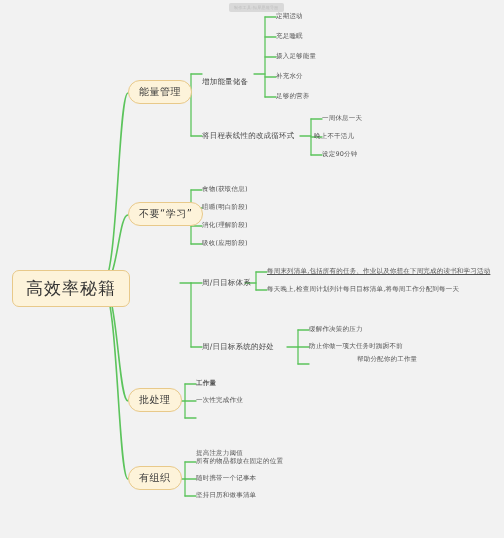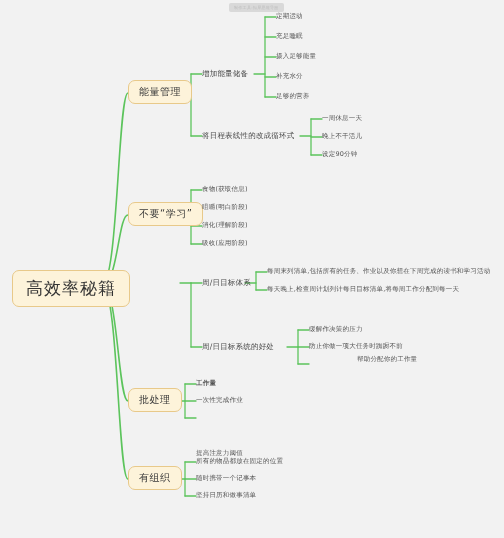--- a/index.html
+++ b/index.html
@@ -27,21 +27,21 @@
     border-radius:7px;
     color:#333;
     font-size:17px;
     padding:9px 13px;
     letter-spacing:1px;
   }
   
   .topic{
     background:#fdf3da;
     border:1px solid #e8c98a;
-    border-radius:7px;
+    border-radius:12px;
     color:#3a3a3a;
     font-size:10px;
     padding:6px 10px;
     letter-spacing:.5px;
   }
   
   .sub{
     color:#4a4a4a;
     font-size:7.5px;
     letter-spacing:.2px;
@@ -135,45 +135,45 @@
       <path d="M185,496 H196"></path>
     </g>
   </svg>
 
   <div class="watermark" style="left:229px;top:3px;">制作工具:知犀思维导图</div>
 
   <div class="node root" style="left:12px;top:270px;">高效率秘籍</div>
 
   <div class="node topic" style="left:128px;top:80px;">能量管理</div>
 
-  <div class="node sub" style="left:202px;top:70px;">增加能量储备</div>
+  <div class="node sub" style="left:202px;top:78px;">增加能量储备</div>
 
   <div class="node leaf" style="left:276px;top:13px;">定期运动</div>
   <div class="node leaf" style="left:276px;top:33px;">充足睡眠</div>
   <div class="node leaf" style="left:276px;top:53px;">摄入足够能量</div>
   <div class="node leaf" style="left:276px;top:73px;">补充水分</div>
   <div class="node leaf" style="left:276px;top:93px;">足够的营养</div>
 
   <div class="node sub" style="left:202px;top:132px;text-align:right;">将日程表线性的改成循环式</div>
 
   <div class="node leaf" style="left:322px;top:115px;">一周休息一天</div>
-  <div class="node leaf" style="left:322px;top:133px;">晚上不干活儿</div>
+  <div class="node leaf" style="left:314px;top:133px;">晚上不干活儿</div>
   <div class="node leaf" style="left:322px;top:151px;">设定90分钟</div>
 
   <div class="node topic" style="left:128px;top:202px;">不要“学习”</div>
 
   <div class="node leaf" style="left:202px;top:186px;">食物(获取信息)</div>
   <div class="node leaf" style="left:202px;top:204px;">咀嚼(明白阶段)</div>
   <div class="node leaf" style="left:202px;top:222px;">消化(理解阶段)</div>
   <div class="node leaf" style="left:202px;top:240px;">吸收(应用阶段)</div>
 
 
   <div class="node sub" style="left:202px;top:279px;">周/日目标体系</div>
 
-  <div class="node leaf" style="left:267px;top:268px;">每周末列清单,包括所有的任务、作业以及你想在下周完成的读书和学习活动</div>
+  <div class="node leaf" style="left:267px;top:268px;text-decoration:underline;">每周末列清单,包括所有的任务、作业以及你想在下周完成的读书和学习活动</div>
   <div class="node leaf" style="left:267px;top:286px;">每天晚上,检查周计划列计每日目标清单,将每周工作分配到每一天</div>
 
   <div class="node sub" style="left:202px;top:343px;">周/日目标系统的好处</div>
 
   <div class="node leaf" style="left:309px;top:326px;">缓解作决策的压力</div>
   <div class="node leaf" style="left:309px;top:343px;">防止你做一项大任务时踟蹰不前</div>
   <div class="node leaf" style="left:309px;top:356px;padding-left:48px;">帮助分配你的工作量</div>
 
   <div class="node topic" style="left:128px;top:388px;">批处理</div>
 

